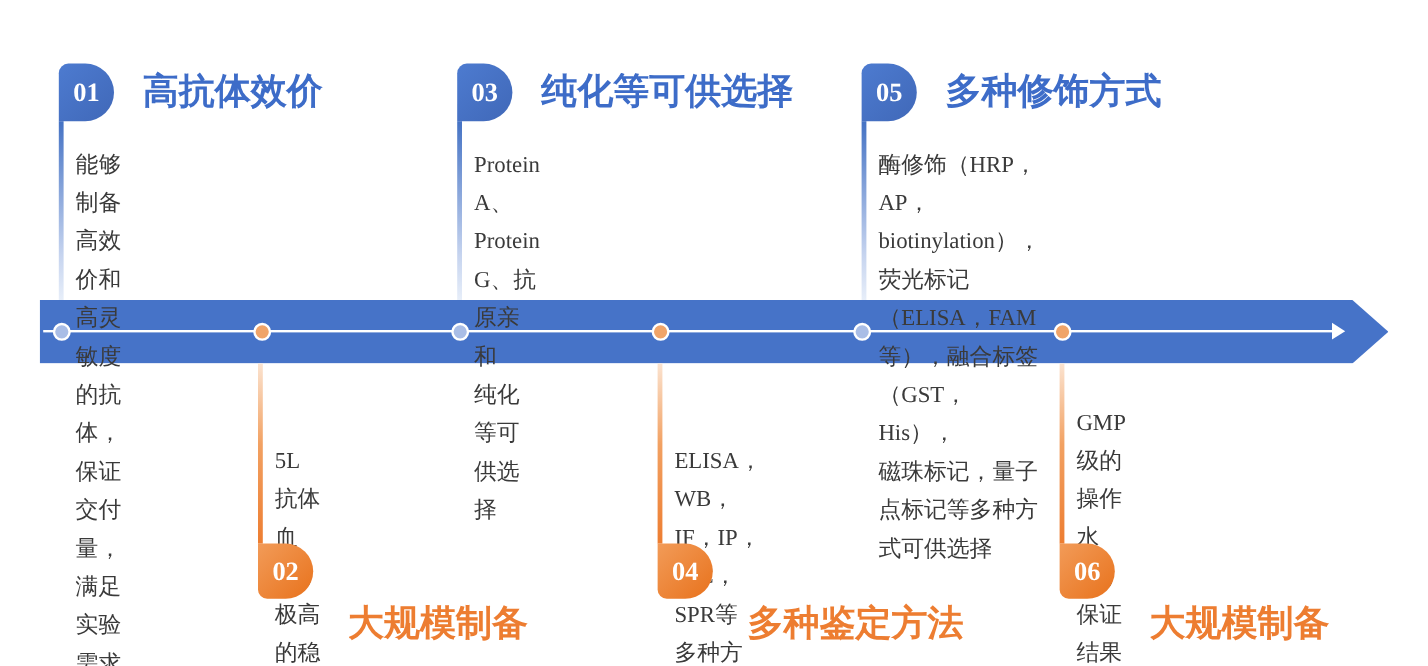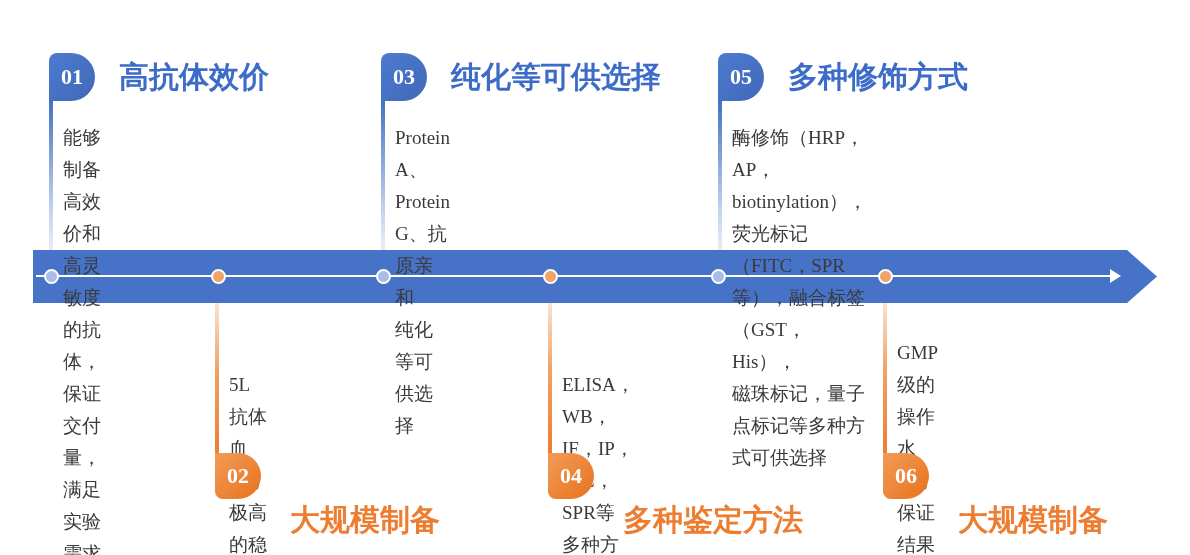--- a/index.html
+++ b/index.html
@@ -131,21 +131,21 @@
 多种方式较好的评估抗体质量</div>
     <div class="badge">04</div>
     <div class="title">多种鉴定方法</div>
   </div>
 
   <div class="item top blue-accent item-5">
     <div class="badge">05</div>
     <div class="title">多种修饰方式</div>
     <div class="connector"></div>
     <div class="body">酶修饰（HRP，AP，biotinylation），荧光标记
-（FITC，SPR等），融合标签（GST，His），
+（ELISA，FAM等），融合标签（GST，His），
 磁珠标记，量子点标记等多种方式可供选择</div>
   </div>
 
   <div class="item bottom orange-accent item-6">
     <div class="connector"></div>
     <div class="body">GMP级的操作水平，保证结果可
 靠，服务可定制，项目可追踪，
 定期汇报机制</div>
     <div class="badge">06</div>
     <div class="title">大规模制备</div>

